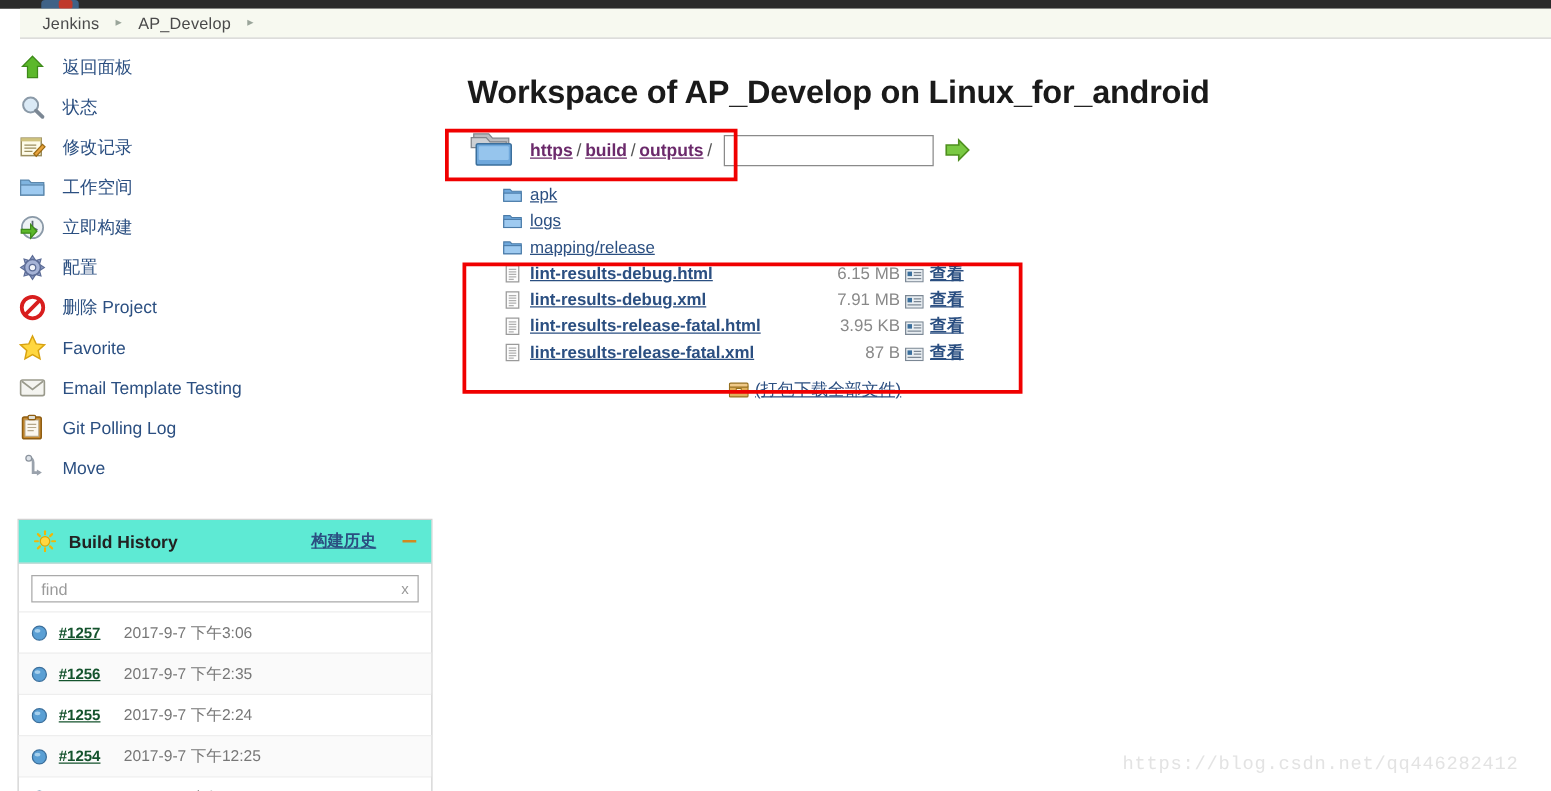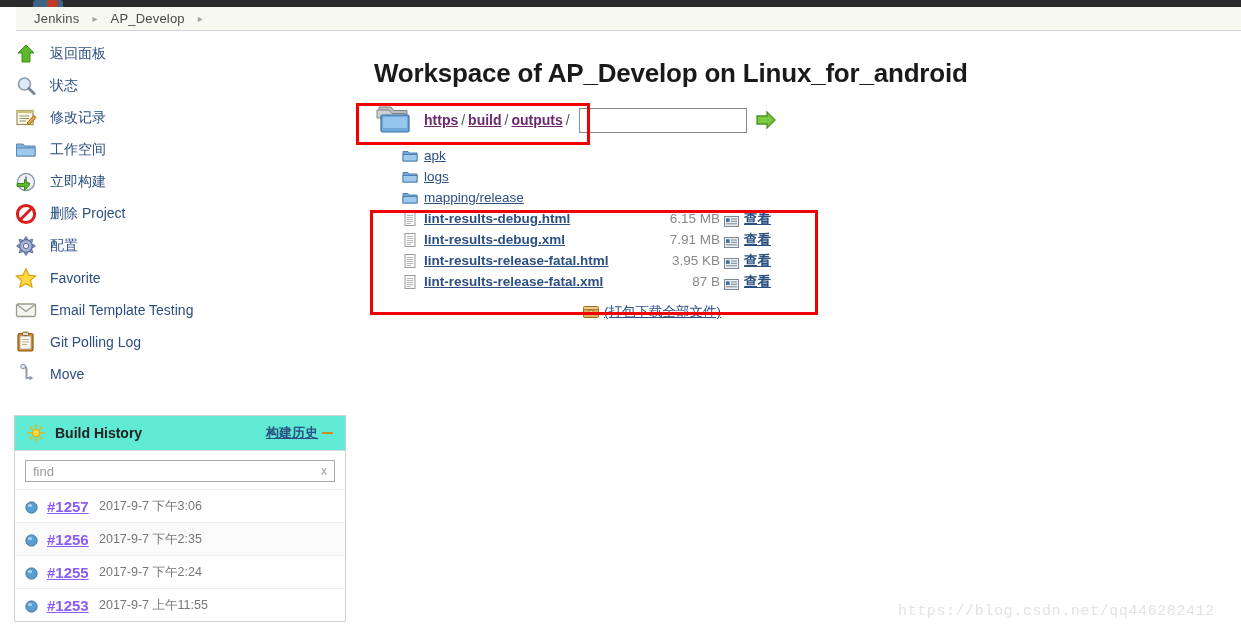--- a/index.html
+++ b/index.html
@@ -73,21 +73,21 @@
   }
   .bh-head {
     height: 35px;
     background: #5eead4;
     border-bottom: 1px solid #d8d8d8;
     display: flex; align-items: center;
     padding: 0 12px;
   }
   .bh-sun { width: 18px; height: 18px; margin-right: 10px; flex: 0 0 18px; }
   .bh-title { font-size: 14px; font-weight: bold; color: #222; }
-  .bh-right { margin-left: auto; display: flex; align-items: center; gap: 4px; }
+  .bh-right { margin-left: auto; display: flex; align-items: center; gap: 21px; }
   .bh-link {
     font-size: 13px; font-weight: bold; color: #2b4f81;
     text-decoration: underline;
   }
   .bh-minus {
     display: inline-block; width: 11px; height: 2px; background: #d08a20;
   }
   .bh-findwrap { padding: 9px 10px 7px 10px; }
   .bh-find {
     position: relative;
@@ -109,21 +109,21 @@
   }
   .bh-row {
     display: flex; align-items: center;
     height: 33px;
     padding-left: 10px;
     border-top: 1px solid #eeeeee;
   }
   .bh-row.alt { background: #fafafa; }
   .bh-ball { width: 13px; height: 13px; margin-right: 9px; flex: 0 0 13px; }
   .bh-num {
-    font-size: 15px; font-weight: bold; color: #8b5cf6;
+    font-size: 12px; font-weight: bold; color: #14532d;
     text-decoration: underline; width: 52px;
   }
   .bh-date { font-size: 12.5px; color: #777; }
 
   
   .main { position: absolute; left: 350px; top: 38px; width: 891px; }
   .page-title {
     font-size: 26px; font-weight: bold; color: #1a1a1a;
     margin: 20px 0 0 24px;
     letter-spacing: -0.2px;
@@ -259,50 +259,50 @@
   <a class="side-item" href="#">
     <span class="side-icon">
       <svg width="22" height="22" viewBox="0 0 22 22">
         <circle cx="11" cy="11" r="8.5" fill="#eef2f5" stroke="#8b9aa8" stroke-width="1.4"></circle>
         <line x1="11" y1="11" x2="11" y2="5.5" stroke="#5a6672" stroke-width="1.4"></line>
         <line x1="11" y1="11" x2="15" y2="13" stroke="#5a6672" stroke-width="1.4"></line>
         <path d="M2 12.5 L9.5 12.5 L9.5 8.5 L14.5 14 L9.5 19.5 L9.5 15.5 L2 15.5 Z" fill="#5cb82b" stroke="#3d8a19" stroke-width="1"></path>
       </svg>
     </span>
     <span class="side-label">立即构建</span>
-  </a>
-
-  <a class="side-item" href="#">
-    <span class="side-icon">
-      <svg width="22" height="22" viewBox="0 0 22 22">
-        <circle cx="11" cy="11" r="8.6" fill="#fff" stroke="#d81e1e" stroke-width="3"></circle>
-        <line x1="5.3" y1="16.7" x2="16.7" y2="5.3" stroke="#d81e1e" stroke-width="3"></line>
-      </svg>
-    </span>
-    <span class="side-label">删除 Project</span>
   </a>
 
   <a class="side-item" href="#">
     <span class="side-icon">
       <svg width="22" height="22" viewBox="0 0 22 22">
         <g fill="#8e9cc4" stroke="#5c6c96" stroke-width=".9">
           <path d="M11 1.5 L13 4.5 L9 4.5 Z"></path>
           <path d="M11 20.5 L9 17.5 L13 17.5 Z"></path>
           <path d="M1.5 11 L4.5 9 L4.5 13 Z"></path>
           <path d="M20.5 11 L17.5 13 L17.5 9 Z"></path>
           <path d="M4.2 4.2 L7.8 5.2 L5.2 7.8 Z"></path>
           <path d="M17.8 17.8 L14.2 16.8 L16.8 14.2 Z"></path>
           <path d="M17.8 4.2 L16.8 7.8 L14.2 5.2 Z"></path>
           <path d="M4.2 17.8 L5.2 14.2 L7.8 16.8 Z"></path>
         </g>
         <circle cx="11" cy="11" r="6.3" fill="#a6b3d6" stroke="#5c6c96" stroke-width="1.1"></circle>
         <circle cx="11" cy="11" r="2.6" fill="#f2f4f9" stroke="#5c6c96" stroke-width="1"></circle>
       </svg>
     </span>
     <span class="side-label">配置</span>
+  </a>
+
+  <a class="side-item" href="#">
+    <span class="side-icon">
+      <svg width="22" height="22" viewBox="0 0 22 22">
+        <circle cx="11" cy="11" r="8.6" fill="#fff" stroke="#d81e1e" stroke-width="3"></circle>
+        <line x1="5.3" y1="16.7" x2="16.7" y2="5.3" stroke="#d81e1e" stroke-width="3"></line>
+      </svg>
+    </span>
+    <span class="side-label">删除 Project</span>
   </a>
 
   <a class="side-item" href="#">
     <span class="side-icon">
       <svg width="22" height="22" viewBox="0 0 22 22">
         <path d="M11 1.8 L13.9 8.1 L20.6 8.9 L15.6 13.4 L17 20.1 L11 16.7 L5 20.1 L6.4 13.4 L1.4 8.9 L8.1 8.1 Z" fill="#ffd740" stroke="#d8a210" stroke-width="1.2"></path>
       </svg>
     </span>
     <span class="side-label">Favorite</span>
   </a>
@@ -397,20 +397,30 @@
   <div class="bh-row">
     <span class="bh-ball">
       <svg width="13" height="13" viewBox="0 0 13 13">
           <circle cx="6.5" cy="6.5" r="5.6" fill="#5a9fd4" stroke="#3b6f9c" stroke-width="1"></circle>
           <ellipse cx="5" cy="4.6" rx="2.3" ry="1.5" fill="#b9dcf3" opacity=".8"></ellipse>
         </svg>
     </span>
     <a class="bh-num" href="#">#1255</a>
     <span class="bh-date">2017-9-7 下午2:24</span>
   </div>
+  <div class="bh-row alt">
+    <span class="bh-ball">
+      <svg width="13" height="13" viewBox="0 0 13 13">
+          <circle cx="6.5" cy="6.5" r="5.6" fill="#5a9fd4" stroke="#3b6f9c" stroke-width="1"></circle>
+          <ellipse cx="5" cy="4.6" rx="2.3" ry="1.5" fill="#b9dcf3" opacity=".8"></ellipse>
+        </svg>
+    </span>
+    <a class="bh-num" href="#">#1254</a>
+    <span class="bh-date">2017-9-7 下午12:25</span>
+  </div>
   <div class="bh-row">
     <span class="bh-ball">
       <svg width="13" height="13" viewBox="0 0 13 13">
           <circle cx="6.5" cy="6.5" r="5.6" fill="#5a9fd4" stroke="#3b6f9c" stroke-width="1"></circle>
           <ellipse cx="5" cy="4.6" rx="2.3" ry="1.5" fill="#b9dcf3" opacity=".8"></ellipse>
         </svg>
     </span>
     <a class="bh-num" href="#">#1253</a>
     <span class="bh-date">2017-9-7 上午11:55</span>
   </div>

